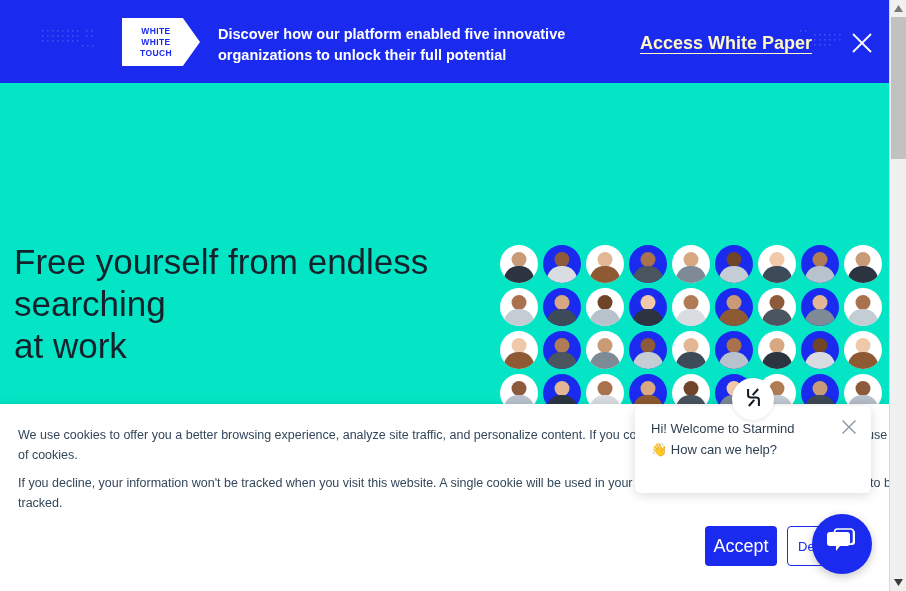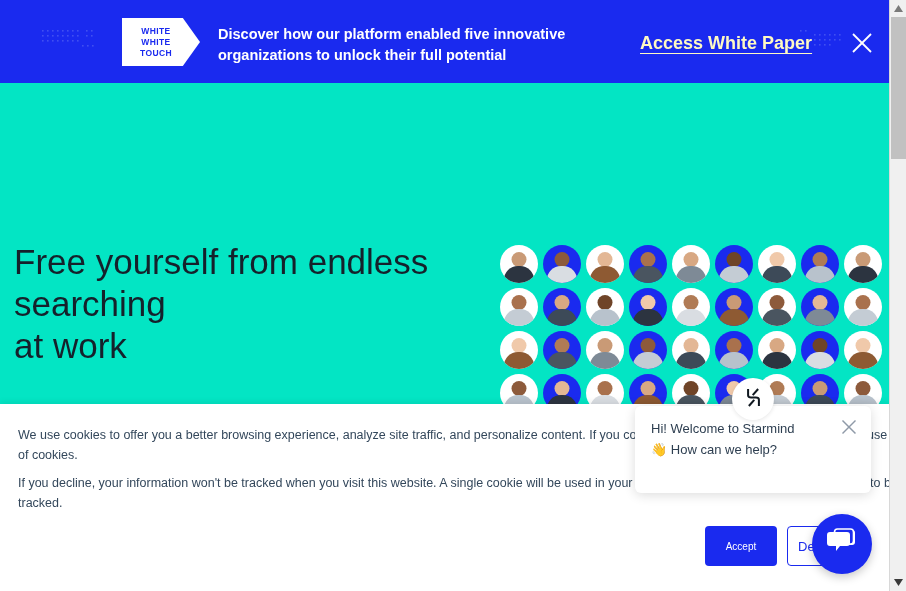--- a/index.html
+++ b/index.html
@@ -111,21 +111,21 @@
   }
   .cookie p {
     position:absolute; left:18px; width:880px;
     font-size:12.5px; line-height:20px; color:#33475b;
   }
   .cookie .p1 { top:21px; }
   .cookie .p2 { top:69px; }
   .cookie-actions { position:absolute; left:705px; top:122px; display:flex; gap:10px; }
   .btn-accept {
     width:72px; height:40px; background:#1A2AEF; border:none; border-radius:4px;
-    color:#fff; font-size:10px; cursor:pointer; font-family:"Liberation Sans", sans-serif;
+    color:#fff; font-size:18px; cursor:pointer; font-family:"Liberation Sans", sans-serif;
   }
   .btn-decline {
     width:72px; height:40px; background:#fff; border:1px solid #1A2AEF; border-radius:4px;
     color:#1A2AEF; font-size:13px; cursor:pointer; font-family:"Liberation Sans", sans-serif;
     text-align:left; padding-left:10px; overflow:hidden; white-space:nowrap;
   }
 
   
   .chat-pop {
     position:absolute; left:635px; top:406px; width:236px; height:87px;

